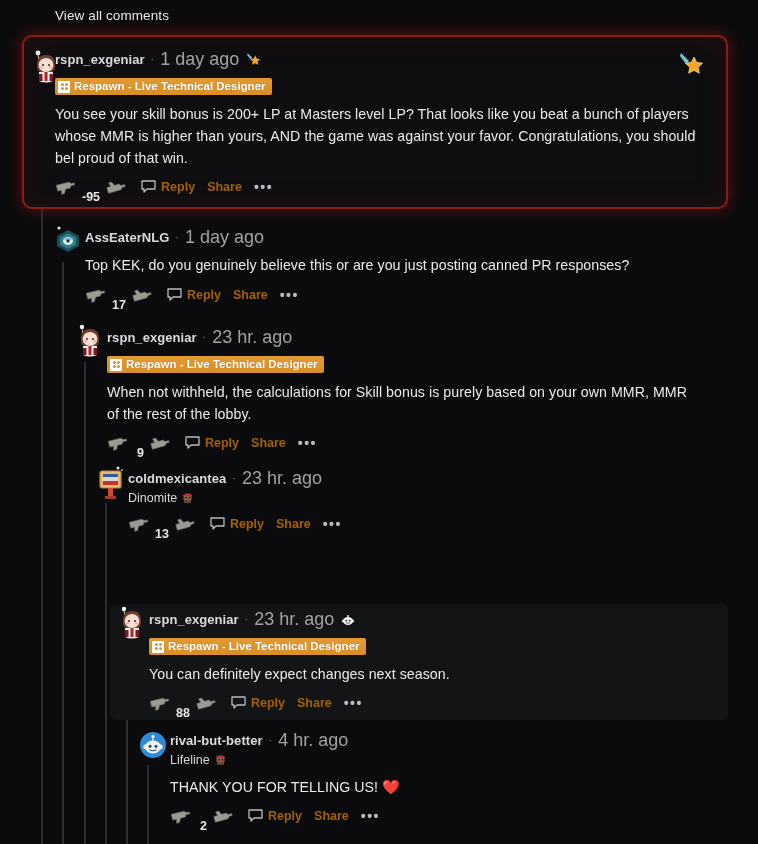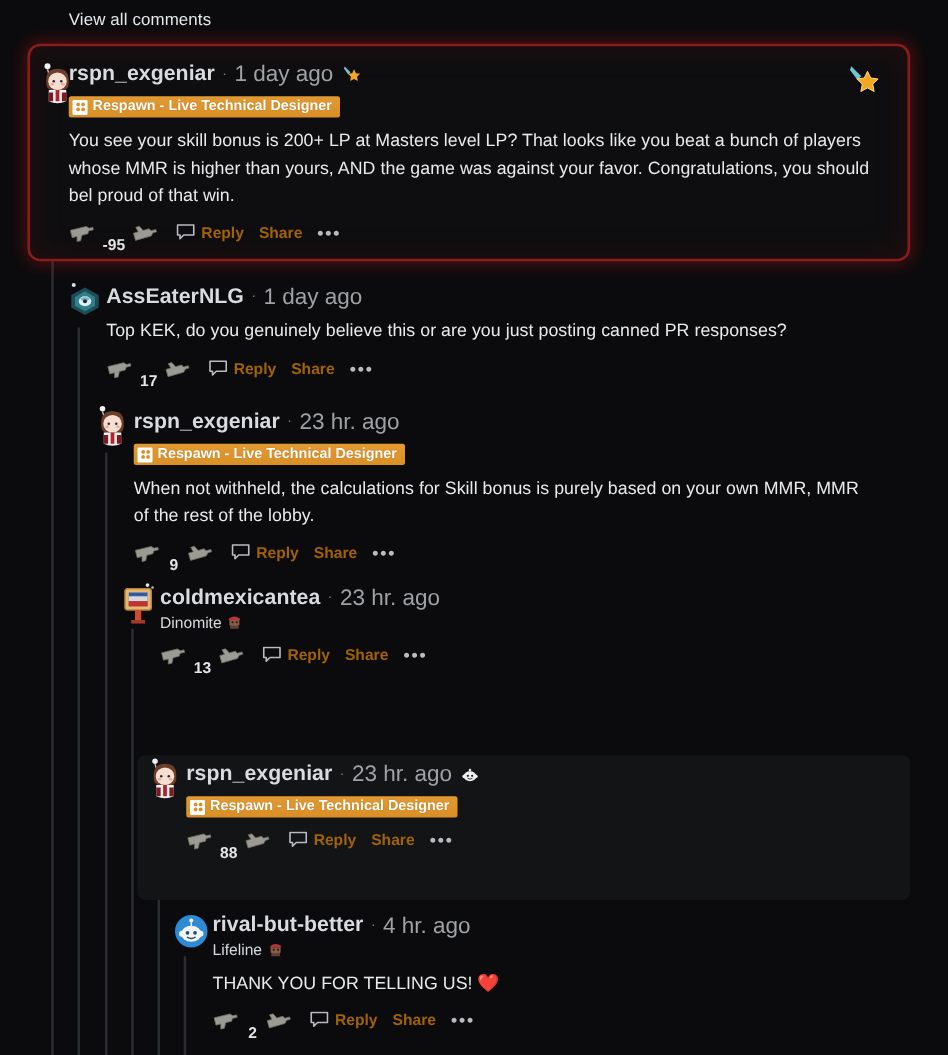--- a/index.html
+++ b/index.html
@@ -38,21 +38,21 @@
   .comment {
     position: absolute;
   }
   .chead {
     display: flex;
     align-items: center;
     gap: 5px;
     height: 18px;
   }
   .uname {
-    font-size: 17px;
+    font-size: 13px;
     font-weight: bold;
     color: #d9dcdf;
     letter-spacing: 0.05px;
   }
   .dot {
     font-size: 11px;
     color: #818384;
     margin: 0 1px;
   }
   .tstamp {
@@ -131,21 +131,21 @@
   .vote {
     display: flex;
     align-items: center;
     gap: 2px;
   }
   .score {
     font-size: 12.5px;
     font-weight: bold;
     color: #e4e6e8;
     min-width: 10px;
-    text-align: center;
+    text-align: right;
     padding: 0 3px;
     margin-top: 20px;
   }
   .gun { width: 22px; height: 16px; display:block; }
   .gun.down { transform: scaleX(-1) rotate(196deg); }
   .gun.up { transform: rotate(-14deg); }
 
   .act {
     display: flex;
     align-items: center;
@@ -464,20 +464,21 @@
     <span class="flair">
       <span class="flair-ico">
           <i></i>
           <i></i>
           <i></i>
           <i></i>
         </span>
       <span>Respawn - Live Technical Designer</span>
     </span>
   </div>
+  <div class="cbody" style="margin-top:8px; width:560px;">You can definitely expect changes next season.</div>
   <div class="actions" style="margin-top:7px;">
     <div class="vote">
       <svg class="gun up" viewBox="0 0 22 16">
         <path d="M2 4 h13 l2 2 h3 v2 h-4 l-1 2 h-5 l-2 4 h-3 l1 -4 h-4 z" fill="#9b9b93" stroke="#6e6e66" stroke-width=".6"></path>
       </svg>
       <span class="score">88</span>
       <svg class="gun down" viewBox="0 0 22 16">
         <path d="M2 4 h13 l2 2 h3 v2 h-4 l-1 2 h-5 l-2 4 h-3 l1 -4 h-4 z" fill="#9b9b93" stroke="#6e6e66" stroke-width=".6"></path>
       </svg>
     </div>

